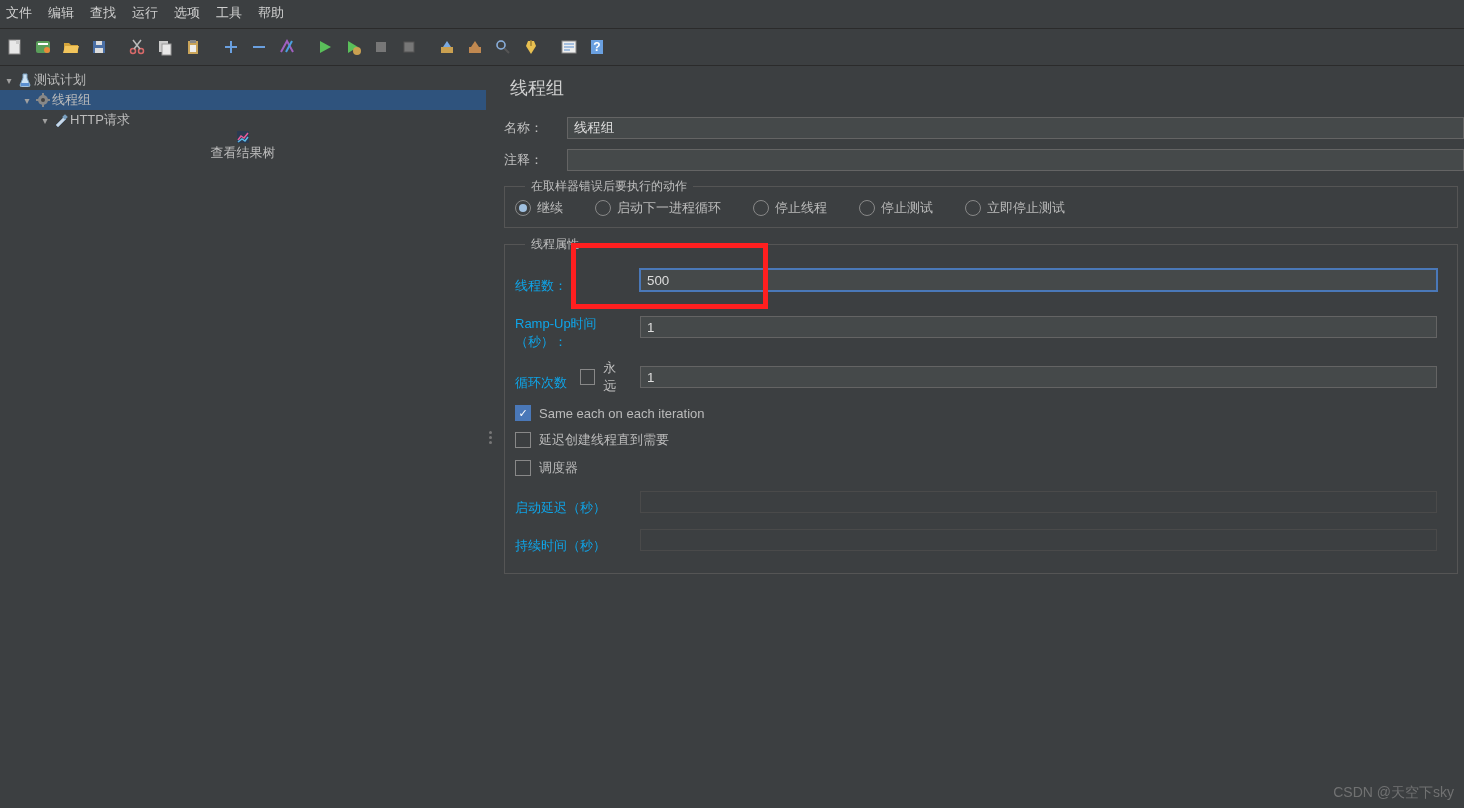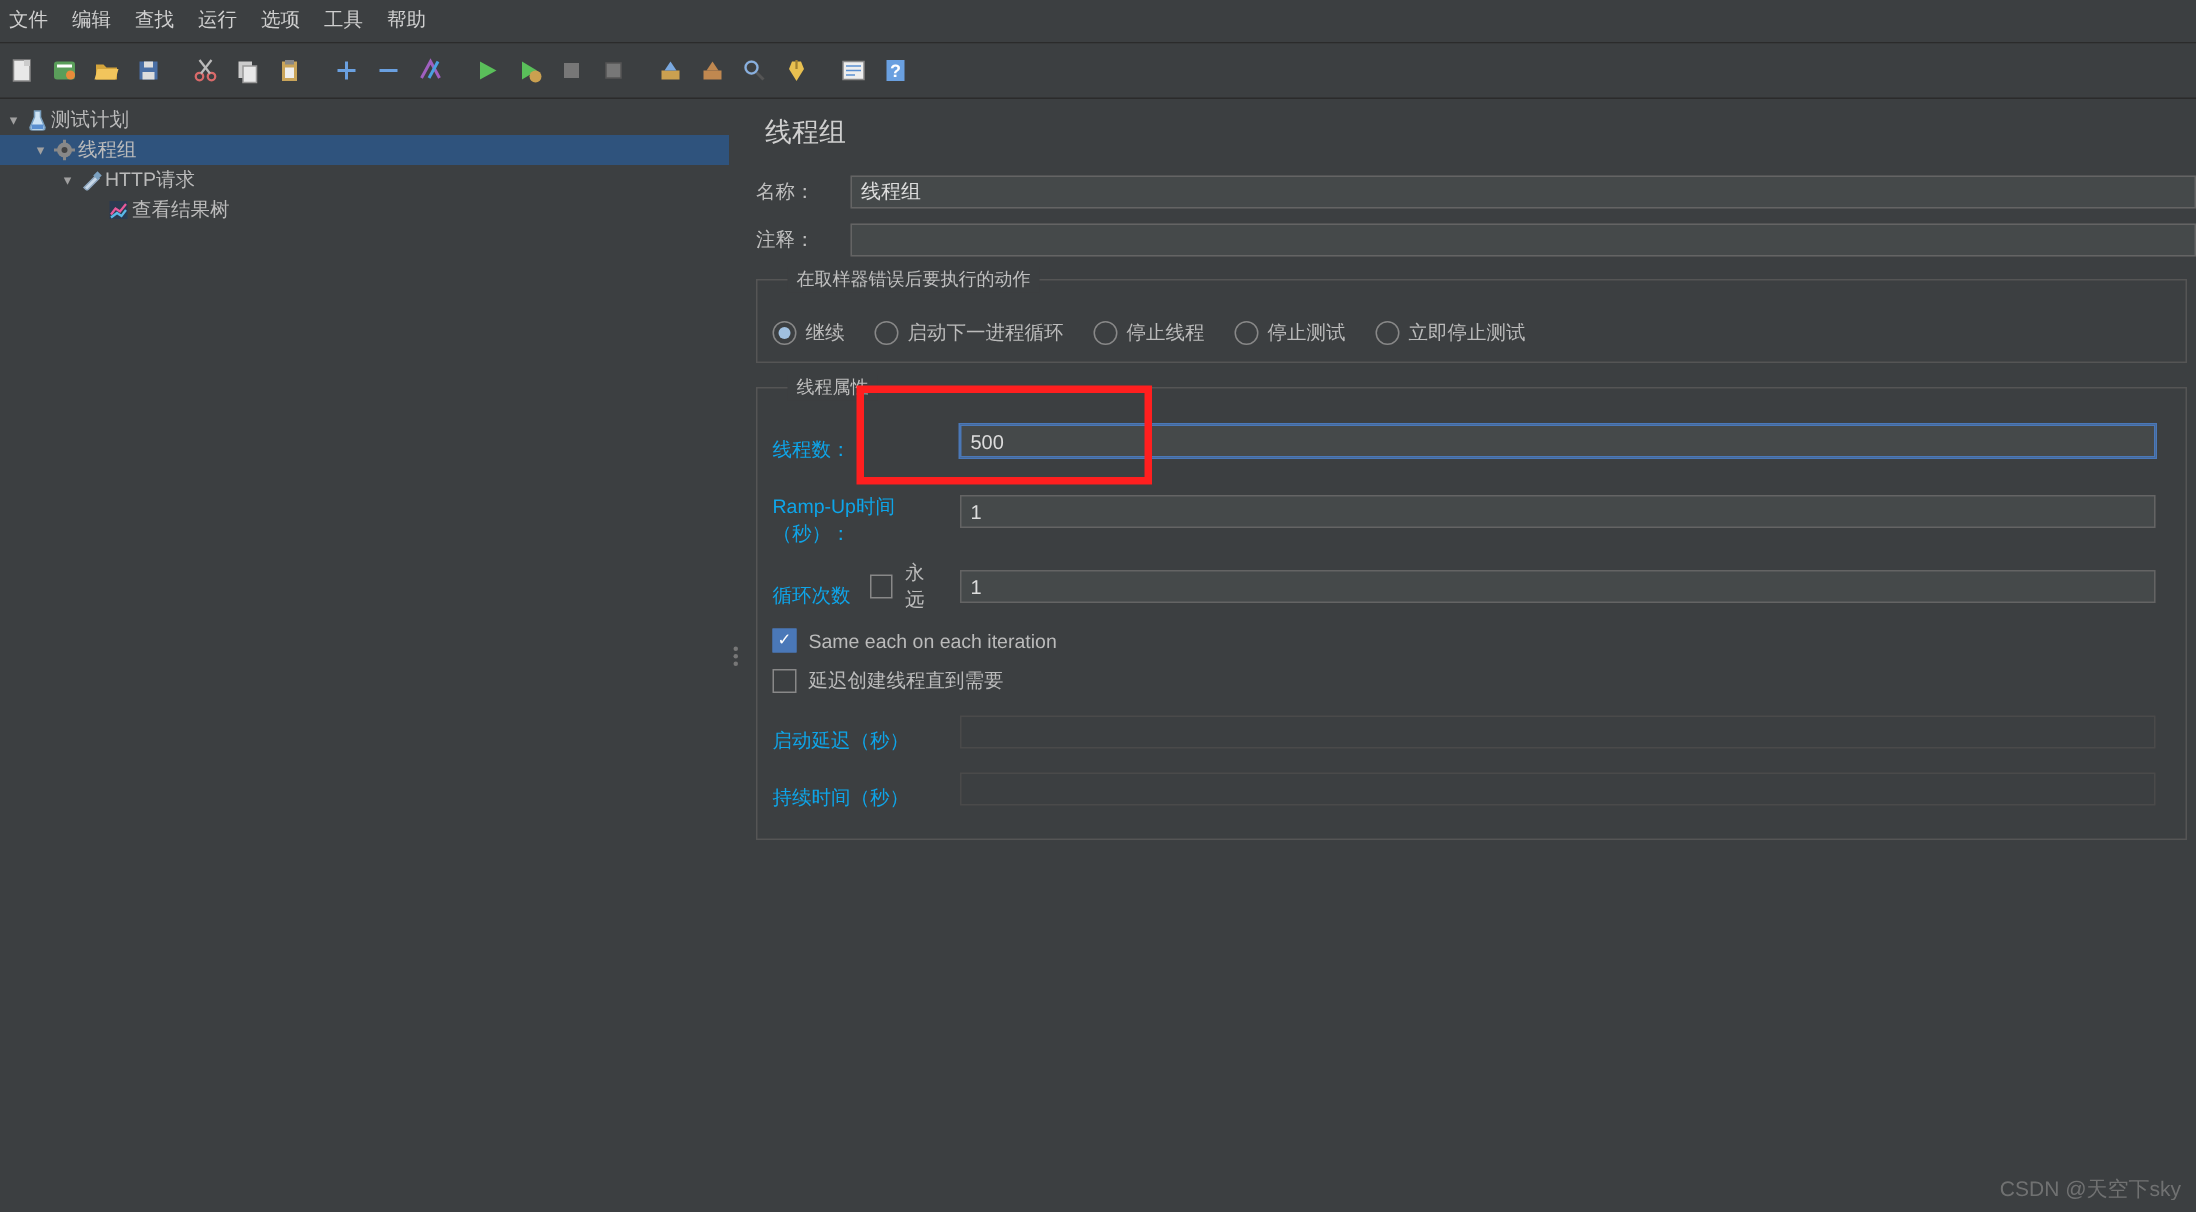--- a/index.html
+++ b/index.html
@@ -33,21 +33,21 @@
   .node{display:flex;align-items:center;height:20px;padding:0 0 0 0;cursor:default;}
   .node .arrow{width:14px;display:inline-flex;justify-content:center;color:#a0a0a0;font-size:10px;}
   .node .icon{width:18px;display:inline-flex;justify-content:center;align-items:center;}
   .node.selected{background:var(--select);}
   .heading{font-size:18px;color:#cfcfcf;margin:2px 0 12px 6px;}
   .form-row{display:flex;align-items:center;margin:2px 0;gap:23px;height:28px;}
   .form-row .label{width:40px;text-align:left;color:#bfbfbf;padding-left:0;}
   .form-row .input{flex:1;height:22px;background:var(--input-bg);border:1px solid var(--input-border);color:#ddd;padding:0 6px;box-sizing:border-box;}
   .group{border:1px solid var(--border);margin:10px 6px 6px 0;padding:12px 20px 10px 10px;position:relative;}
   .group .legend{position:absolute;top:-9px;left:20px;background:var(--bg);padding:0 6px;color:#bfbfbf;font-size:12px;}
-  .radio-row{display:flex;gap:20px;align-items:center;margin-top:14px;}
+  .radio-row{display:flex;gap:32px;align-items:center;margin-top:0;}
   .radio{display:flex;align-items:center;gap:6px;cursor:default;}
   .radio-circle{width:14px;height:14px;border:1px solid #888;border-radius:50%;display:flex;align-items:center;justify-content:center;}
   .radio-circle.checked::after{content:"";width:8px;height:8px;background:#a0c0e0;border-radius:50%;}
   .group-inner-row{display:flex;align-items:center;margin:8px 0;position:relative;}
   .group-inner-row .lab{width:125px;color:#0ea5e9;margin-top:12px;}
   .group-inner-row .txt{flex:1;height:22px;background:var(--input-bg);border:1px solid var(--input-border);color:#ddd;padding:0 6px;box-sizing:border-box;}
   .group-inner-row .txt.focus{border:1px solid #4a78b8;outline:1px solid #4a78b8;}
   .chk{display:flex;align-items:center;gap:8px;margin:10px 0;cursor:default;}
   .chk-box{width:14px;height:14px;border:1px solid #888;display:flex;align-items:center;justify-content:center;background:#3c3f41;}
   .chk-box.checked{background:#4a78b8;border-color:#4a78b8;}
@@ -237,21 +237,21 @@
       <div class="node" style="padding-left:38px;">
         <span class="arrow">▾</span>
         <span class="icon">
               <svg width="14" height="14">
                 <path d="M2 12 L10 4 L12 6 L4 14 Z" fill="#c8d8e8" stroke="#90a8c0"></path>
                 <rect x="9" y="2" width="4" height="4" fill="#7aa0c0" transform="rotate(45 11 4)"></rect>
               </svg>
             </span>
         <span>HTTP请求</span>
       </div>
-      <div class="node" style="padding-left:70px;">
+      <div class="node" style="flex-direction:column;">
         <span class="icon">
               <svg width="14" height="14">
                 <rect x="1" y="1" width="12" height="12" fill="#2a3a50"></rect>
                 <polyline points="2,10 5,6 8,8 12,3" fill="none" stroke="#e85a9a" stroke-width="1.5"></polyline>
                 <polyline points="2,12 6,9 9,11 12,7" fill="none" stroke="#5ab8e8" stroke-width="1.5"></polyline>
               </svg>
             </span>
         <span>查看结果树</span>
       </div>
     </div>
@@ -325,20 +325,24 @@
       </div>
 
       <label class="chk">
         <span class="chk-box checked"></span>
         <span>Same each on each iteration</span>
       </label>
       <label class="chk">
         <span class="chk-box"></span>
         <span>延迟创建线程直到需要</span>
       </label>
+      <label class="chk">
+        <span class="chk-box"></span>
+        <span>调度器</span>
+      </label>
 
       <div class="group-inner-row disabled">
         <div class="lab">启动延迟（秒）</div>
         <input class="txt disabled" disabled="" value="" style="">
       </div>
       <div class="group-inner-row disabled">
         <div class="lab">持续时间（秒）</div>
         <input class="txt disabled" disabled="" value="" style="">
       </div>
     </div>

